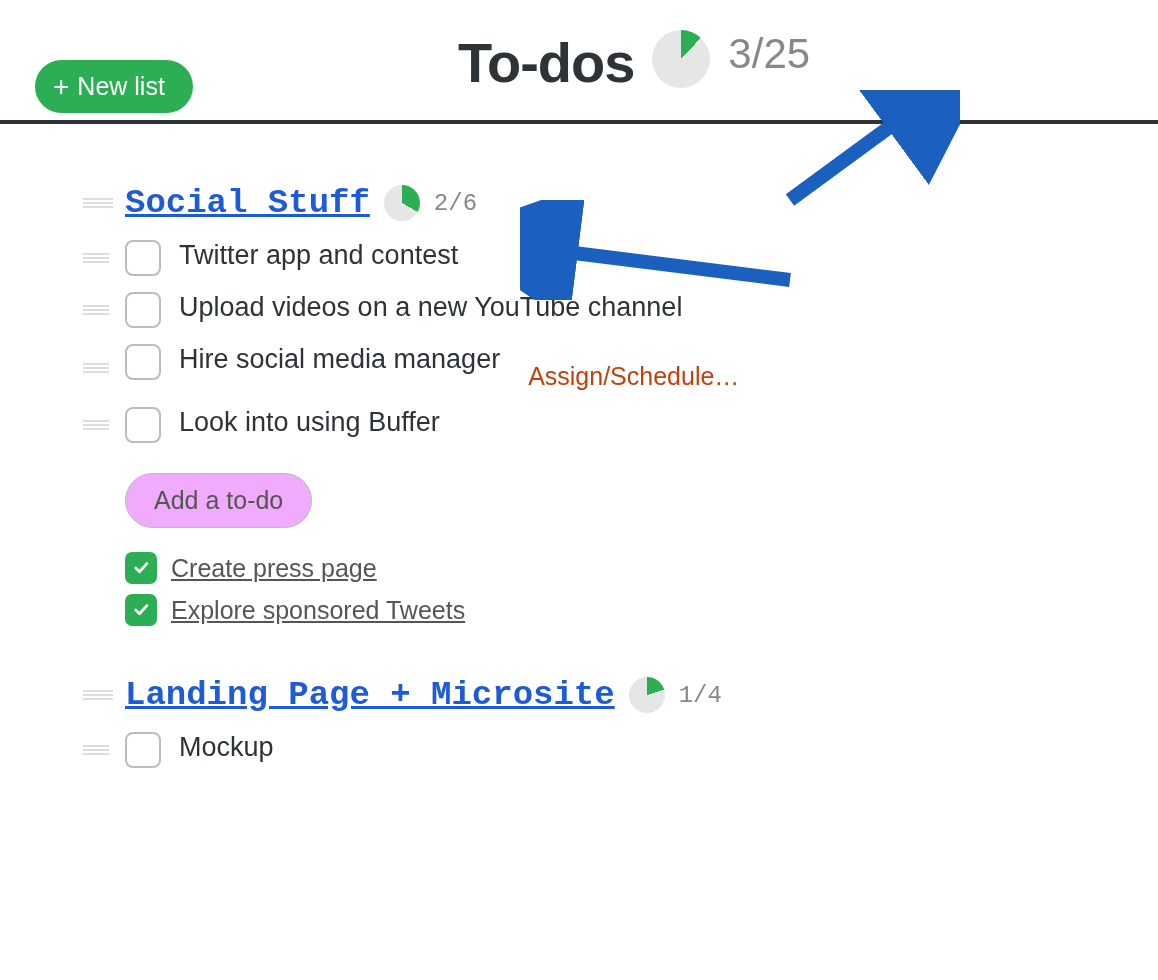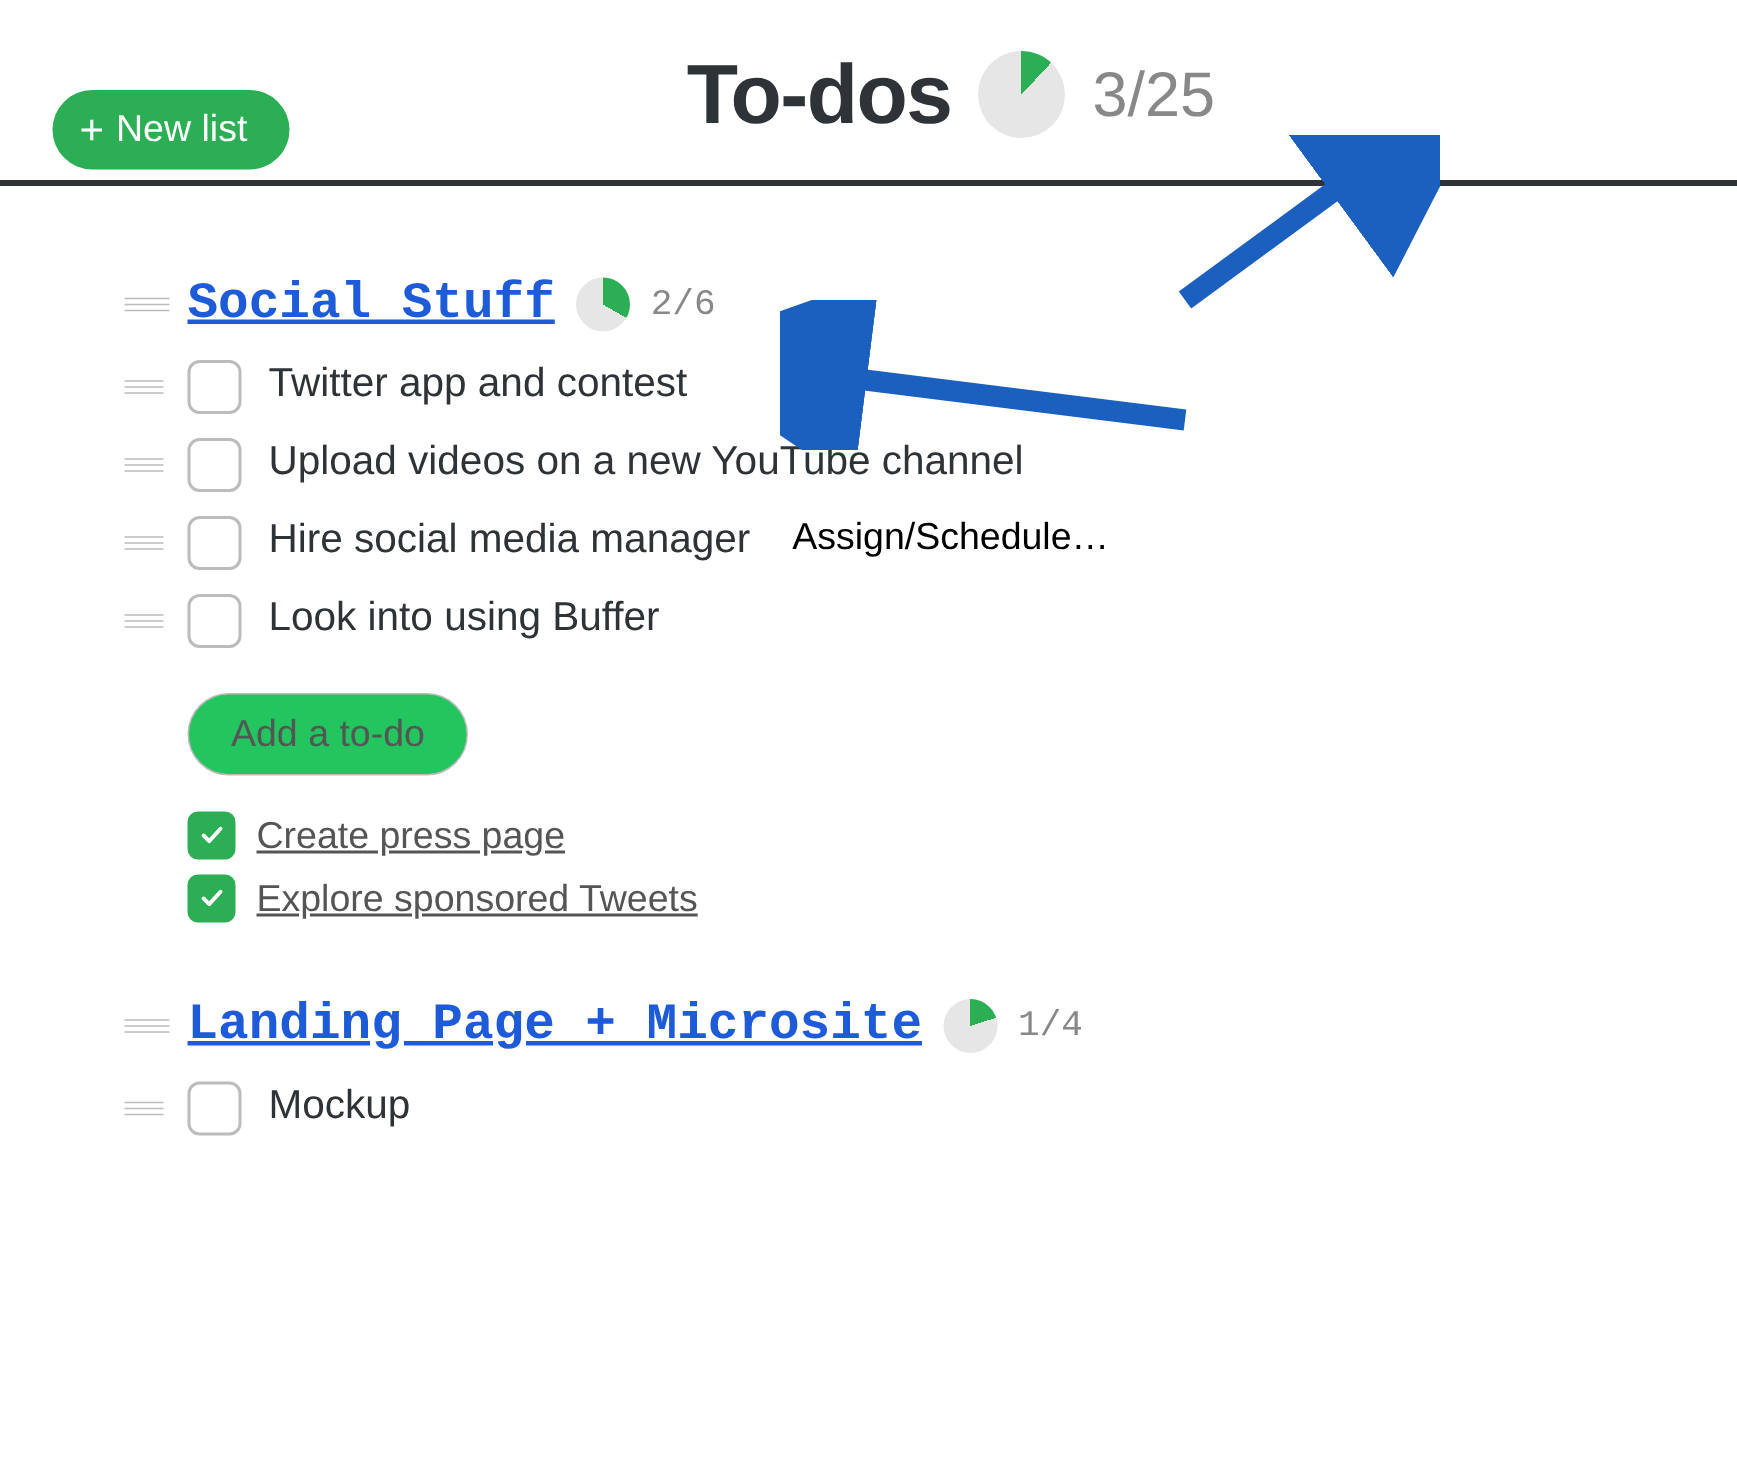--- a/index.html
+++ b/index.html
@@ -34,21 +34,21 @@
       gap: 8px;
       cursor: pointer;
     }
     .plus-icon {
       font-size: 28px;
       font-weight: 400;
       line-height: 1;
     }
     .title-wrap {
       display: flex;
-      align-items: center;
+      align-items: flex-start;
       gap: 18px;
       margin-left: 110px;
     }
     .page-title {
       font-size: 56px;
       font-weight: 800;
       color: #2e3338;
       letter-spacing: -1px;
     }
     .pie {
@@ -120,25 +120,26 @@
       border-radius: 8px;
       cursor: pointer;
       flex-shrink: 0;
     }
     .todo-text {
       font-size: 27px;
       color: #2e3338;
     }
     .assign-text {
       font-size: 25px;
-      color: #000000;
+      color: #c2410c;
       margin-left: 10px;
+      margin-top: 18px;
     }
     .add-todo-btn {
-      background: #22c55e;
+      background: #f0abfc;
       border: 1px solid #bbb;
       border-radius: 30px;
       padding: 12px 28px;
       font-size: 25px;
       color: #555;
       cursor: pointer;
       margin: 14px 0 24px 0;
     }
     .done-row {
       display: flex;

